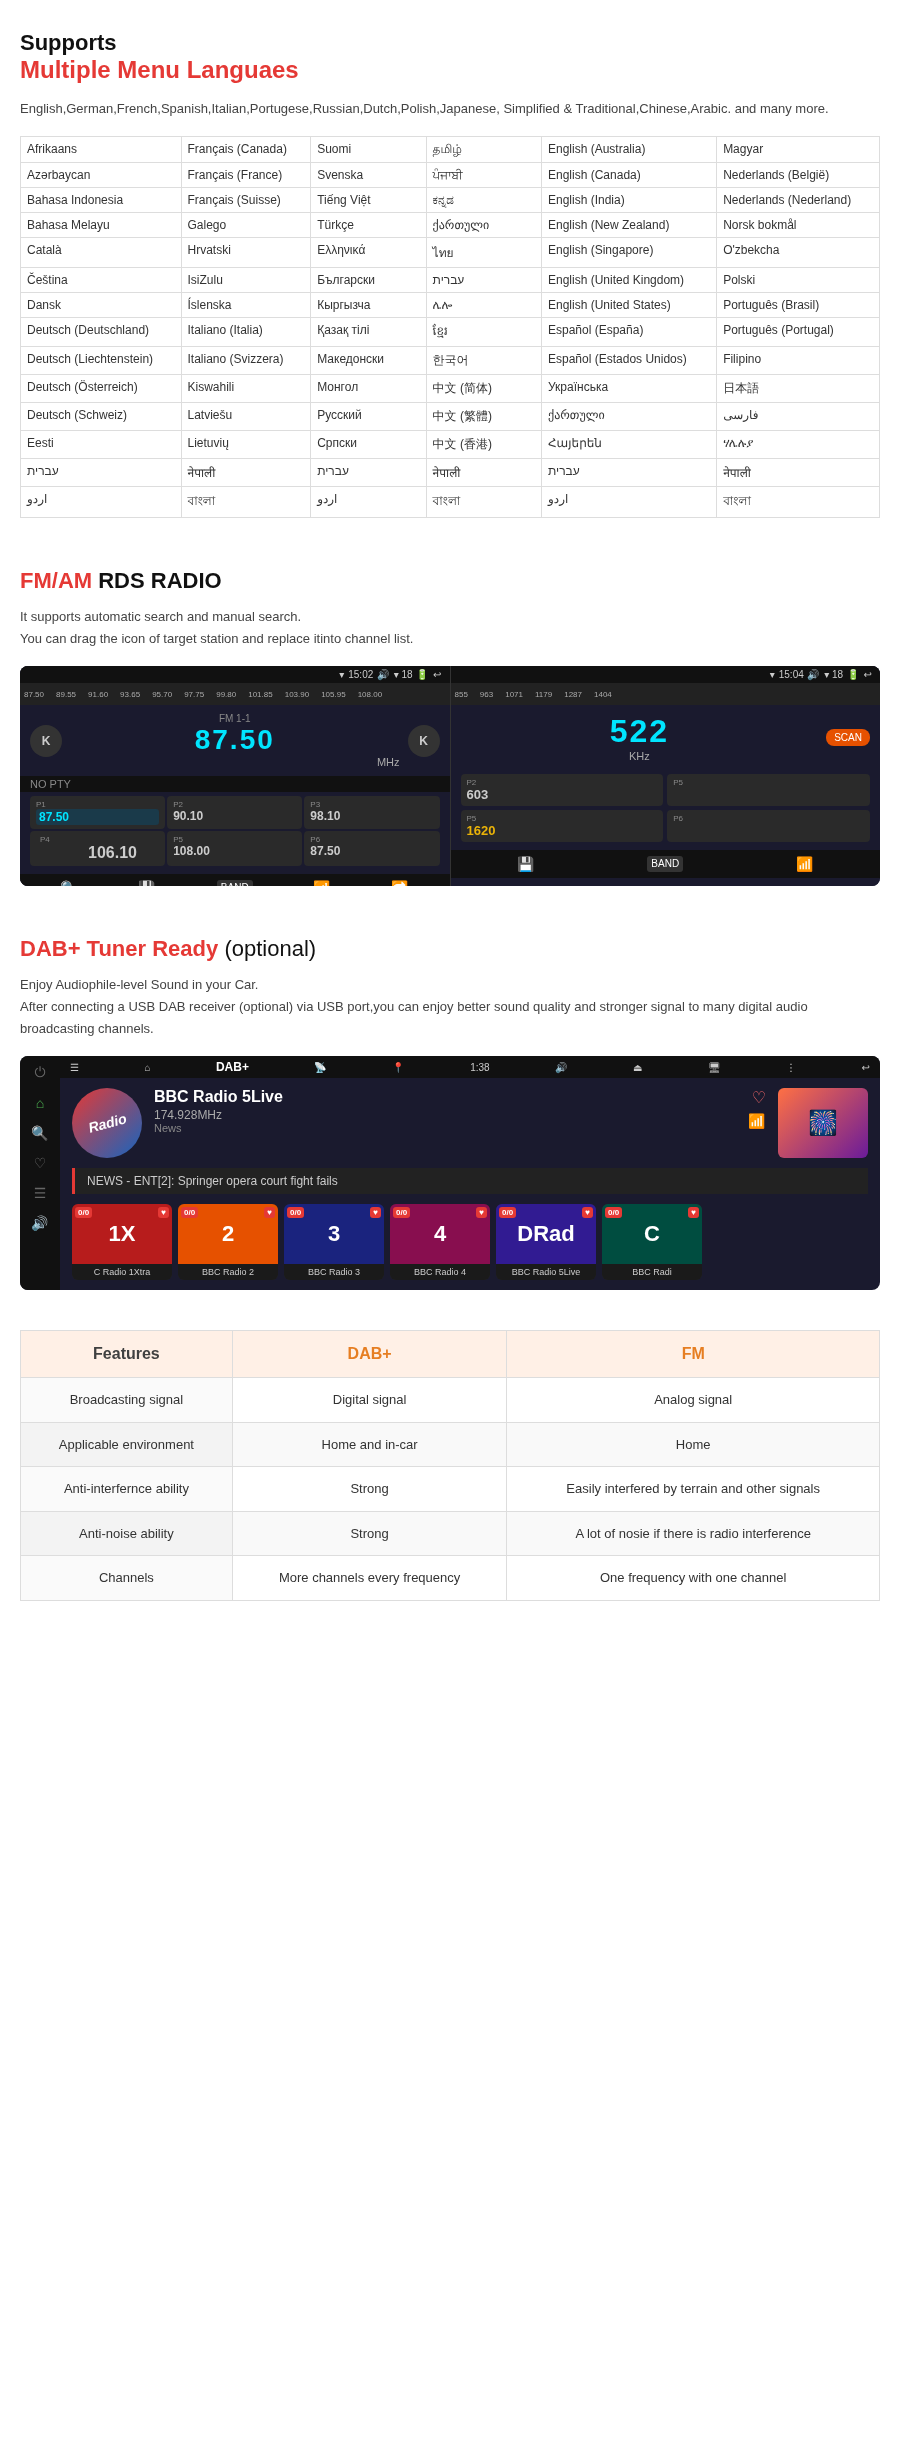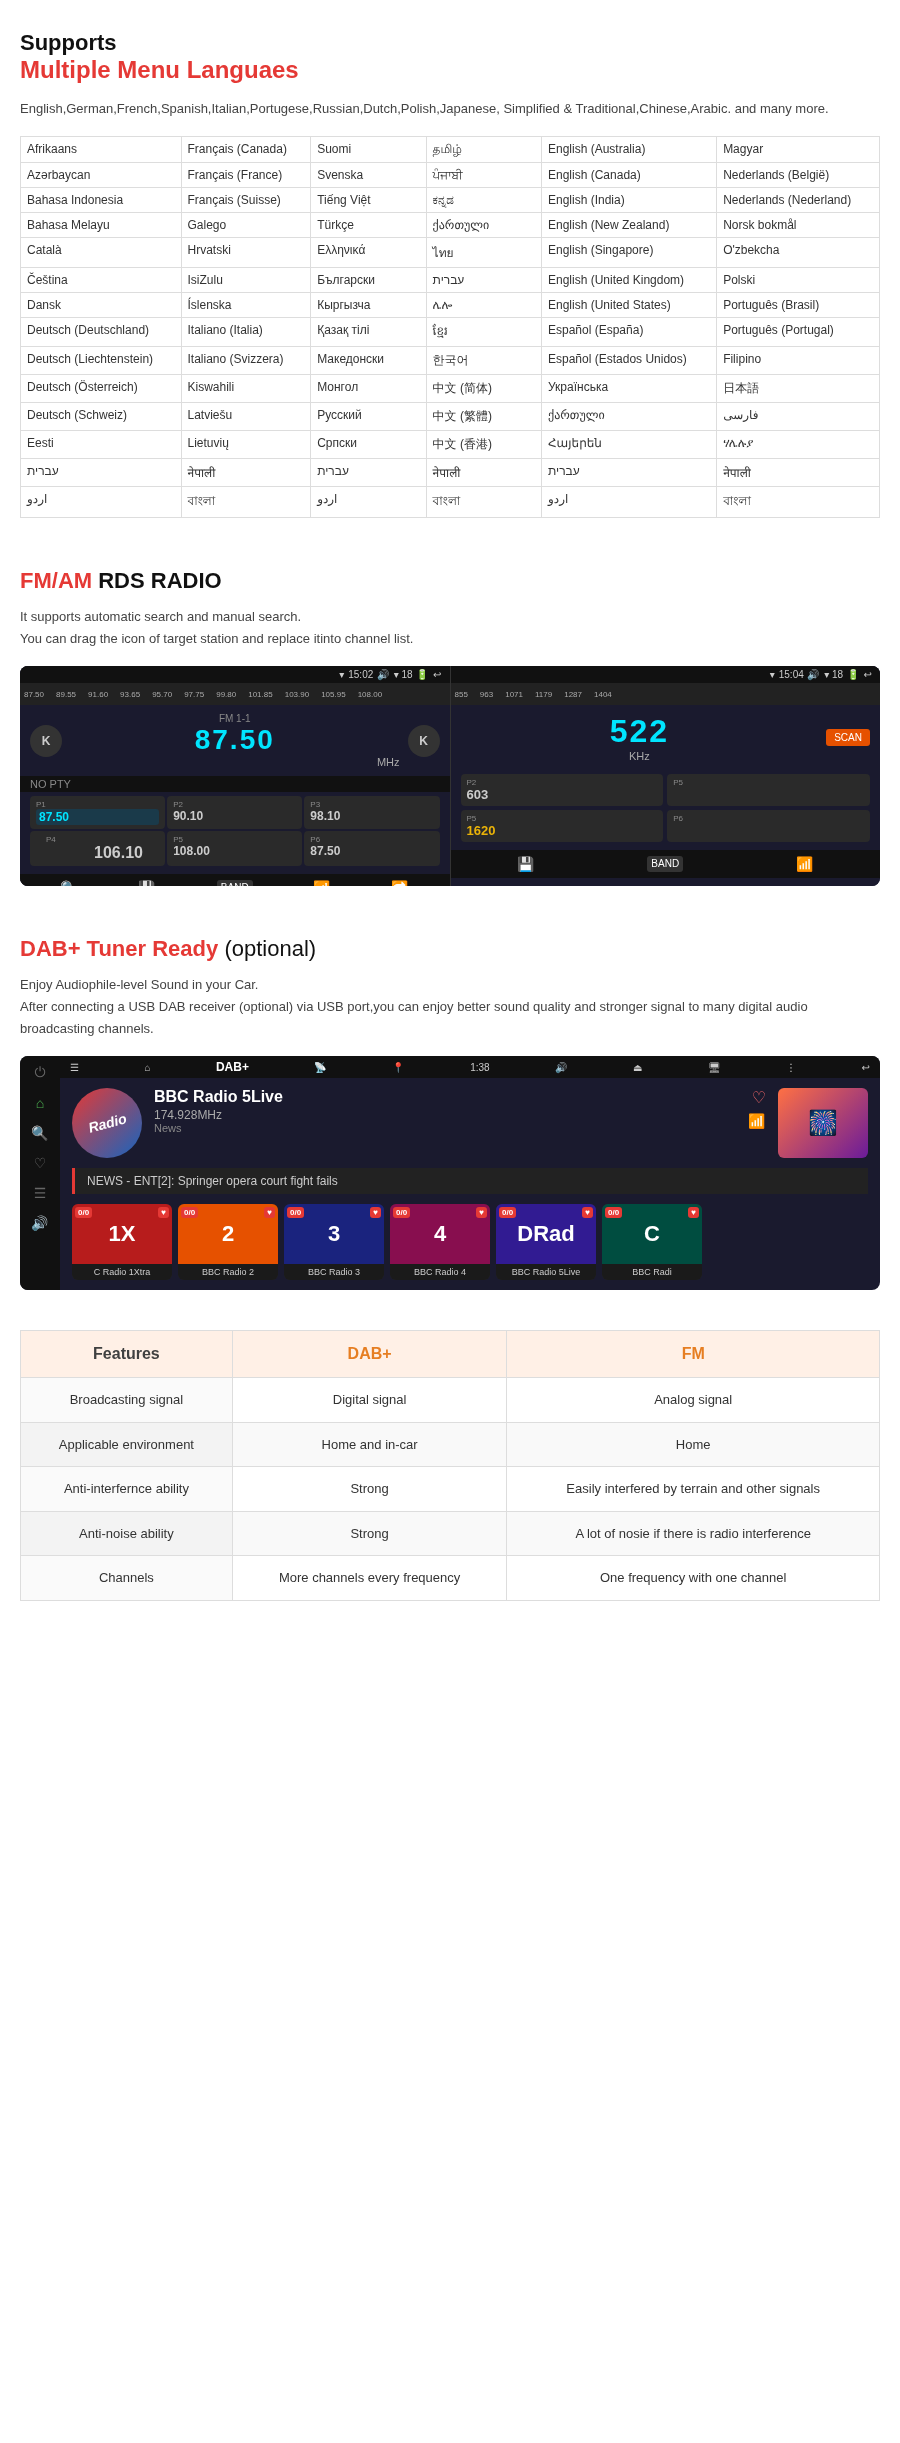--- a/index.html
+++ b/index.html
@@ -484,21 +484,21 @@
     <div style="font-size:12px;font-weight:bold;color:#00e5ff;background:#1a3a4a;padding:1px 3px;border-radius:3px;">87.50</div>
           </div>
           <div style="background: rgb(42, 42, 42); border-radius: 4px; padding: 4px 6px; cursor: pointer;">
             <div style="font-size:8px;color:#888;">P2</div>
     <div style="font-size:12px;font-weight:bold;color:#ccc;">90.10</div>
           </div>
           <div style="background: rgb(42, 42, 42); border-radius: 4px; padding: 4px 6px; cursor: pointer;">
             <div style="font-size:8px;color:#888;">P3</div>
     <div style="font-size:12px;font-weight:bold;color:#ccc;">98.10</div>
           </div>
-          <div style="background: rgb(42, 42, 42); border-radius: 4px; padding: 4px 16px; cursor: pointer;">
+          <div style="background: rgb(42, 42, 42); border-radius: 4px; padding: 4px 10px; cursor: pointer;">
             <div style="font-size:8px;color:#888;">P4</div>
     <div style="font-size:16px;font-weight:bold;color:#ccc;margin-left:48px;">106.10</div>
           </div>
           <div style="background: rgb(42, 42, 42); border-radius: 4px; padding: 4px 6px; cursor: pointer;">
             <div style="font-size:8px;color:#888;">P5</div>
     <div style="font-size:12px;font-weight:bold;color:#ccc;">108.00</div>
           </div>
           <div style="background: rgb(42, 42, 42); border-radius: 4px; padding: 4px 6px; cursor: pointer;">
             <div style="font-size:8px;color:#888;">P6</div>
     <div style="font-size:12px;font-weight:bold;color:#ccc;">87.50</div>
@@ -530,21 +530,21 @@
             <span>1179</span>
             <span>1287</span>
             <span>1404</span>
           </div>
       </div>
       <div style="display:flex;align-items:center;padding:8px 10px;gap:8px;">
         <div style="flex:1;text-align:center;">
           <div style="font-size:32px;color:#00e5ff;font-weight:bold;letter-spacing:2px;">522</div>
           <div style="font-size:11px;color:#aaa;">KHz</div>
         </div>
-        <div style="background:#e65100;color:#fff;font-size:10px;padding:3px 8px;border-radius:3px;cursor:pointer;">SCAN</div>
+        <div style="background:#e65100;color:#fff;font-size:10px;padding:3px 8px;border-radius:8px;cursor:pointer;">SCAN</div>
       </div>
       <div style="padding:4px 10px;">
         <div style="display:grid;grid-template-columns:1fr 1fr;gap:4px;">
           <div style="background:#2a2a2a;border-radius:4px;padding:4px 6px;">
             <div style="font-size:8px;color:#888;">P2</div>
             <div style="font-size:13px;color:#ccc;font-weight:bold;">603</div>
           </div>
           <div style="background:#2a2a2a;border-radius:4px;padding:4px 6px;">
             <div style="font-size:8px;color:#888;">P5</div>
             <div style="font-size:13px;color:#ccc;font-weight:bold;"></div>

